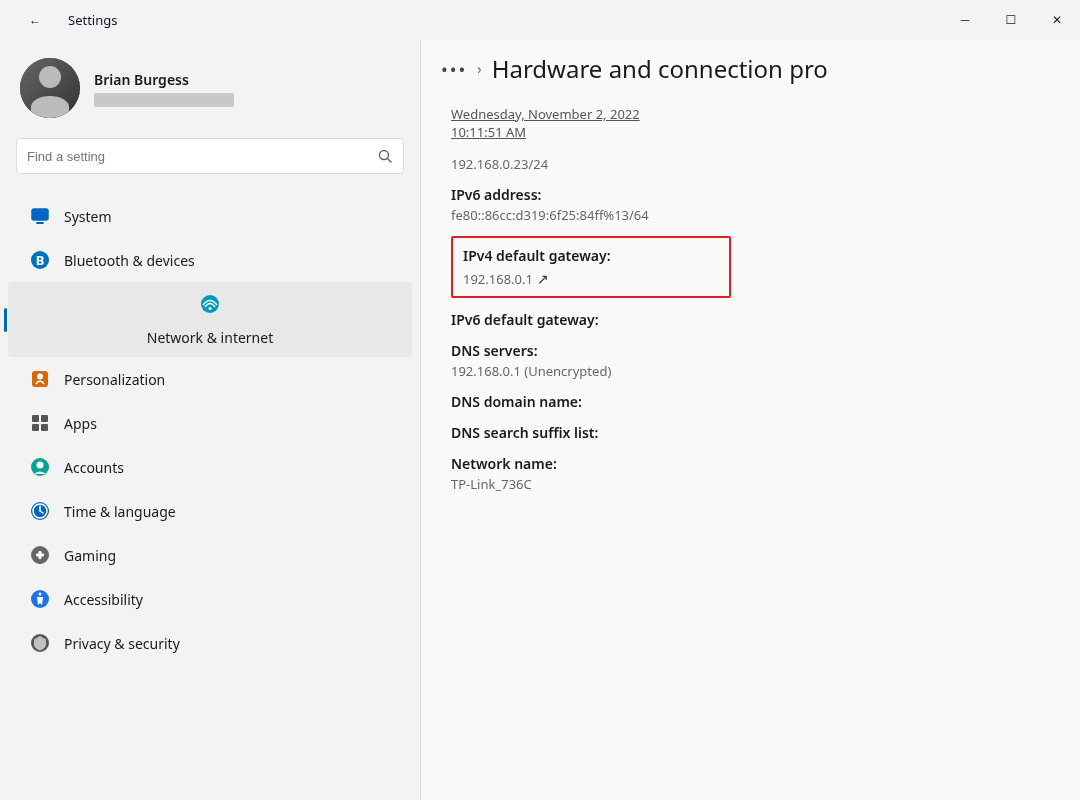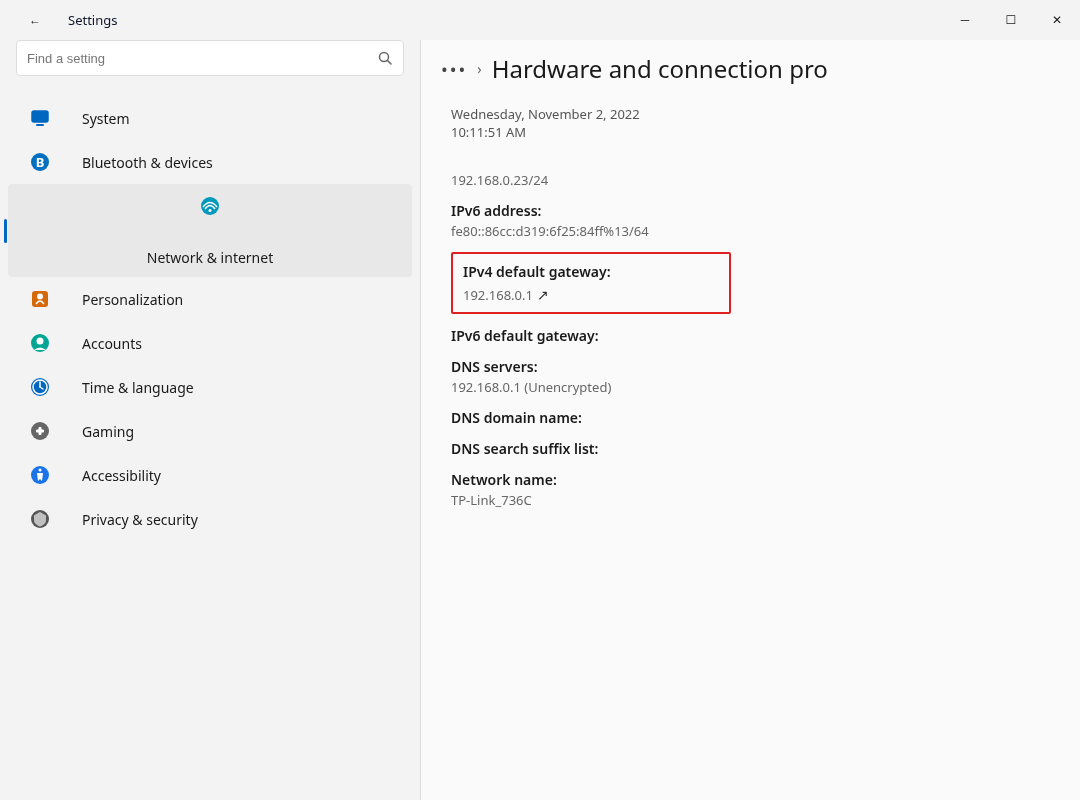--- a/index.html
+++ b/index.html
@@ -162,21 +162,21 @@
     }
 
     
     .nav-list {
       list-style: none;
       padding: 4px 0;
     }
     .nav-item {
       display: flex;
       align-items: center;
-      gap: 30px;
+      gap: 12px;
       padding: 10px 20px;
       cursor: pointer;
       border-radius: 4px;
       margin: 0 8px;
       font-size: 14px;
       color: #1a1a1a;
       position: relative;
     }
     .nav-item.active {
       background: #e8e8e8;
@@ -257,21 +257,22 @@
     .content-body::-webkit-scrollbar-track { background: transparent; }
     .content-body::-webkit-scrollbar-thumb { background: #c0c0c0; border-radius: 4px; }
 
     
     .info-section {
       margin-bottom: 6px;
     }
     .info-timestamp {
       font-size: 13px;
       color: #555;
-      margin-bottom: 30px;
+      margin-bottom: 14px;
+      text-decoration: underline;
     }
     .info-row {
       margin-bottom: 12px;
     }
     .info-label {
       font-size: 14px;
       font-weight: 600;
       color: #1a1a1a;
       margin-bottom: 2px;
     }
@@ -316,20 +317,29 @@
     <button class="titlebar-btn">─</button>
     <button class="titlebar-btn">☐</button>
     <button class="titlebar-btn close">✕</button>
   </div>
 </div>
 
 <div class="app-body">
 
   <div class="sidebar">
 
+    <div class="user-profile">
+      <div class="avatar">
+        <div class="avatar-img"></div>
+      </div>
+      <div class="user-info">
+        <span class="user-name">Brian Burgess</span>
+        <div class="user-email-bar"></div>
+      </div>
+    </div>
 
     <div class="search-container">
       <div class="search-box">
         <input class="search-input" type="text" placeholder="Find a setting" style="">
         <span class="search-icon-svg">
           <svg width="16" height="16" viewBox="0 0 16 16" fill="none">
             <circle cx="7" cy="7" r="4.5" stroke="#666" stroke-width="1.5"></circle>
             <line x1="10.5" y1="10.5" x2="14" y2="14" stroke="#666" stroke-width="1.5" stroke-linecap="round"></line>
           </svg>
         </span>
@@ -373,20 +383,31 @@
               <rect x="2" y="2" width="16" height="16" rx="3" fill="#d4690a"></rect>
               <path d="M6 15 Q10 9 14 15" stroke="white" stroke-width="1.5" fill="none"></path>
               <circle cx="10" cy="7.5" r="3" fill="white"></circle>
             </svg>
     </span>
     <span class="nav-label">Personalization</span>
   </li>
         <li class="nav-item">
     <span class="nav-icon">
       <svg width="20" height="20" viewBox="0 0 20 20">
+              <rect x="2" y="2" width="7" height="7" rx="1" fill="#555"></rect>
+              <rect x="11" y="2" width="7" height="7" rx="1" fill="#555"></rect>
+              <rect x="2" y="11" width="7" height="7" rx="1" fill="#555"></rect>
+              <rect x="11" y="11" width="7" height="7" rx="1" fill="#555"></rect>
+            </svg>
+    </span>
+    <span class="nav-label">Apps</span>
+  </li>
+        <li class="nav-item">
+    <span class="nav-icon">
+      <svg width="20" height="20" viewBox="0 0 20 20">
               <circle cx="10" cy="10" r="9" fill="#00a693"></circle>
               <circle cx="10" cy="8" r="3.5" fill="white"></circle>
               <path d="M4 17 Q10 12 16 17" fill="white"></path>
             </svg>
     </span>
     <span class="nav-label">Accounts</span>
   </li>
         <li class="nav-item">
     <span class="nav-icon">
       <svg width="20" height="20" viewBox="0 0 20 20">

